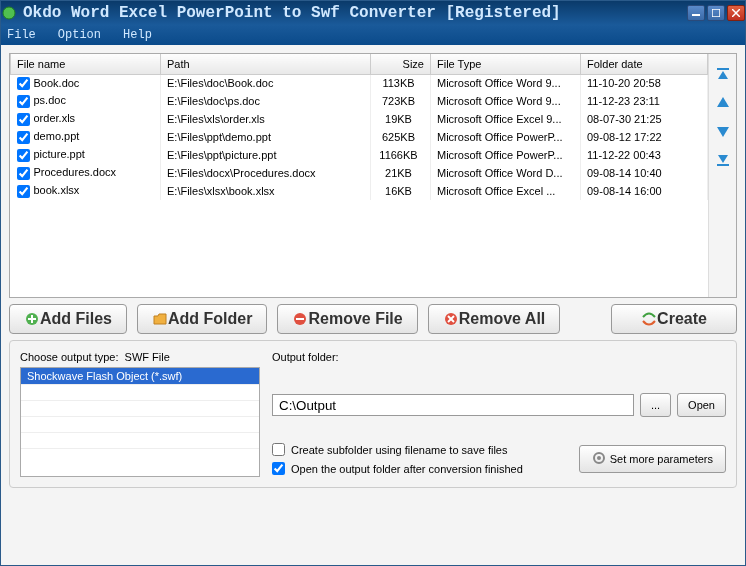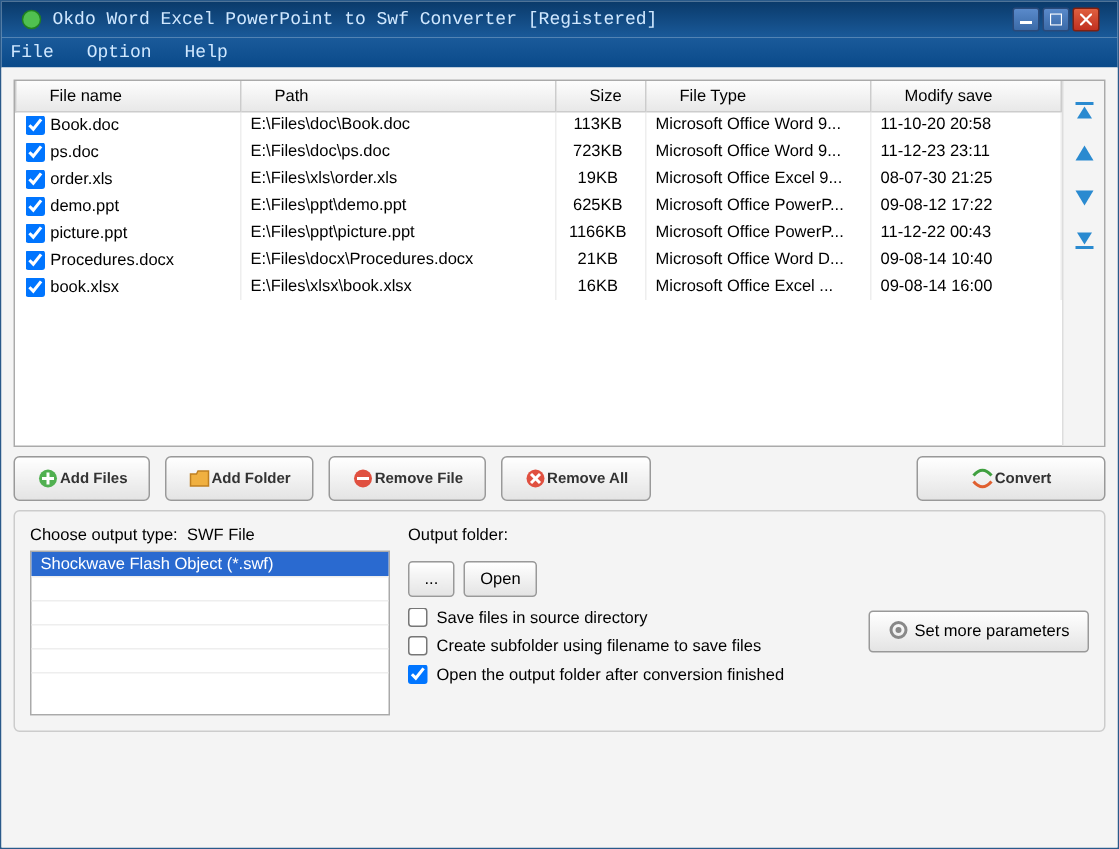--- a/index.html
+++ b/index.html
@@ -1,45 +1,45 @@
 <!DOCTYPE html>
 <html><head>
 <meta charset="utf-8">
 <style>
 * { box-sizing: border-box; margin: 0; padding: 0; }
 body { font-family: Tahoma, Arial, sans-serif; font-size: 11px; background: #fff; width: 746px; height: 566px; overflow: hidden; }
 .window { border: 1px solid #2a5a8a; height: 566px; display: flex; flex-direction: column; }
-.titlebar { background: linear-gradient(#0a3a6a, #1a5a9a); color: #d0e8ff; height: 24px; display: flex; align-items: center; padding: 0 12px; font-family: "Courier New", monospace; font-size: 12px; }
+.titlebar { background: linear-gradient(#0a3a6a, #1a5a9a); color: #d0e8ff; height: 24px; display: flex; align-items: center; padding: 0 0; font-family: "Courier New", monospace; font-size: 16px; font-weight: bold; }
 .titlebar .icon { width: 16px; height: 16px; margin-right: 6px; display: inline-flex; align-items: center; justify-content: center; }
 .titlebar .title { flex: 1; }
 .win-btns { display: flex; gap: 2px; }
 .win-btn { width: 18px; height: 16px; background: linear-gradient(#5a8aca, #3a6aa8); border: 1px solid #2a4a7a; border-radius: 2px; display: flex; align-items: center; justify-content: center; color: #fff; font-size: 10px; cursor: pointer; }
 .win-btn.close { background: linear-gradient(#e06040, #c03020); border-color: #802010; }
 .menubar { background: linear-gradient(#1a5a9a, #0a4a8a); color: #d0e8ff; height: 20px; display: flex; align-items: center; padding: 0 6px; font-family: "Courier New", monospace; font-size: 12px; gap: 22px; }
 .menubar span { cursor: pointer; }
 .content { flex: 1; padding: 8px; background: #f4f4f4; display: flex; flex-direction: column; gap: 6px; }
 .filelist-wrap { border: 1px solid #aaa; background: #fff; display: flex; height: 245px; }
 .filelist { flex: 1; overflow: hidden; }
 .table { width: 100%; border-collapse: collapse; table-layout: fixed; }
-.table th { background: linear-gradient(#fdfdfd, #e8e8e8); border: 1px solid #ccc; border-top: none; padding: 3px 22px; text-align: left; font-weight: normal; height: 20px; }
+.table th { background: linear-gradient(#fdfdfd, #e8e8e8); border: 1px solid #ccc; border-top: none; padding: 3px 6px; text-align: left; font-weight: normal; height: 20px; }
 .table td { border-right: 1px solid #eee; padding: 2px 6px; height: 18px; white-space: nowrap; overflow: hidden; text-overflow: ellipsis; }
 .table td.size { text-align: center; padding-right: 10px; }
 .table tr.empty td { border: none; }
 .side-arrows { width: 28px; display: flex; flex-direction: column; align-items: center; gap: 10px; padding-top: 12px; background: #f4f4f4; border-left: 1px solid #ddd; }
 .side-arrows .arrow { width: 18px; height: 18px; cursor: pointer; color: #2a8ad0; display: flex; align-items: center; justify-content: center; }
 .selectall-row { display: flex; align-items: center; gap: 6px; padding: 2px 4px; }
 .selectall-row .up-icon { color: #e08020; font-size: 14px; }
 .btn-row { display: flex; gap: 10px; align-items: center; }
-.btn { height: 30px; padding: 0 14px; background: linear-gradient(#ffffff, #e4e4e4); border: 1px solid #999; border-radius: 4px; display: flex; align-items: center; gap: 0; cursor: pointer; font-size: 10px; font-weight: bold; color: #333; }
+.btn { height: 30px; padding: 0 14px; background: linear-gradient(#ffffff, #e4e4e4); border: 1px solid #999; border-radius: 4px; display: flex; align-items: center; gap: 0; cursor: pointer; font-size: 16px; font-weight: bold; color: #333; }
 .btn .ic { width: 16px; height: 16px; display: inline-flex; align-items: center; justify-content: center; }
 .btn-row .spacer { flex: 1; }
 .convert-btn { width: 126px; justify-content: center; }
 .bottom { display: flex; gap: 12px; border: 1px solid #ccc; border-radius: 4px; padding: 10px; background: #f4f4f4; }
 .bottom-left { width: 240px; }
-.bottom-right { flex: 1; display: flex; flex-direction: column; gap: 7px; }
+.bottom-right { flex: 1; display: flex; flex-direction: column; gap: 26px; }
 .label { margin-bottom: 4px; }
 .type-list { border: 1px solid #aaa; background: #fff; height: 110px; }
 .type-item { background: #2a6ad0; color: #fff; padding: 2px 6px; }
 .type-list .blank { height: 16px; border-top: 1px solid #eee; }
 .folder-row { display: flex; gap: 6px; align-items: center; }
 .folder-input { flex: 1; height: 22px; border: 1px solid #999; padding: 0 6px; background: #fff; }
 .small-btn { height: 24px; padding: 0 10px; background: linear-gradient(#fff, #e4e4e4); border: 1px solid #999; border-radius: 3px; cursor: pointer; font-size: 11px; display:flex; align-items:center; }
 .check-row { display: flex; align-items: center; gap: 6px; }
 .check-row input { width: 13px; height: 13px; }
 .params-row { display: flex; justify-content: flex-end; margin-top: 2px; }
@@ -94,21 +94,21 @@
               <col style="width:60px">
               <col style="width:150px">
               <col>
             </colgroup>
           <thead>
             <tr>
               <th>File name</th>
               <th>Path</th>
               <th style="text-align:right">Size</th>
               <th>File Type</th>
-              <th>Modify save</th>
+              <th>Folder date</th>
             </tr>
           </thead>
           <tbody id="file-rows">
               <tr>
                 <td><input type="checkbox" checked="" style="">Book.doc</td>
                 <td>E:\Files\doc\Book.doc</td>
                 <td class="size">113KB</td>
                 <td>Microsoft Office Word 9...</td>
                 <td>11-10-20 20:58</td>
               </tr>
@@ -238,21 +238,21 @@
         <span>Remove All</span>
       </button>
       <div class="spacer"></div>
       <button class="btn convert-btn">
         <span class="ic">
             <svg width="16" height="14">
               <path d="M2 5 Q8 -2 14 5" stroke="#40a040" stroke-width="2" fill="none"></path>
               <path d="M14 9 Q8 16 2 9" stroke="#e06030" stroke-width="2" fill="none"></path>
             </svg>
           </span>
-        <span>Convert</span>
+        <span>Create</span>
       </button>
     </div>
 
     <div class="bottom">
       <div class="bottom-left">
         <div class="label">
           <span>Choose output type:</span>
           &nbsp;<span>SWF File</span>
         </div>
         <div class="type-list">
@@ -260,29 +260,26 @@
           <div class="blank"></div>
             <div class="blank"></div>
             <div class="blank"></div>
             <div class="blank"></div>
             <div class="blank"></div>
         </div>
       </div>
       <div class="bottom-right">
         <div class="label">Output folder:</div>
         <div class="folder-row">
+          <input class="folder-input" value="C:\Output" style="">
           <button class="small-btn">...</button>
           <button class="small-btn">Open</button>
         </div>
         <div class="flex-row">
           <div class="check-col">
-            <div class="check-row">
-              <input type="checkbox" style="">
-              <span>Save files in source directory</span>
-            </div>
             <div class="check-row">
               <input type="checkbox" style="">
               <span>Create subfolder using filename to save files</span>
             </div>
             <div class="check-row">
               <input type="checkbox" checked="" style="">
               <span>Open the output folder after conversion finished</span>
             </div>
           </div>
           <div class="params-row">

